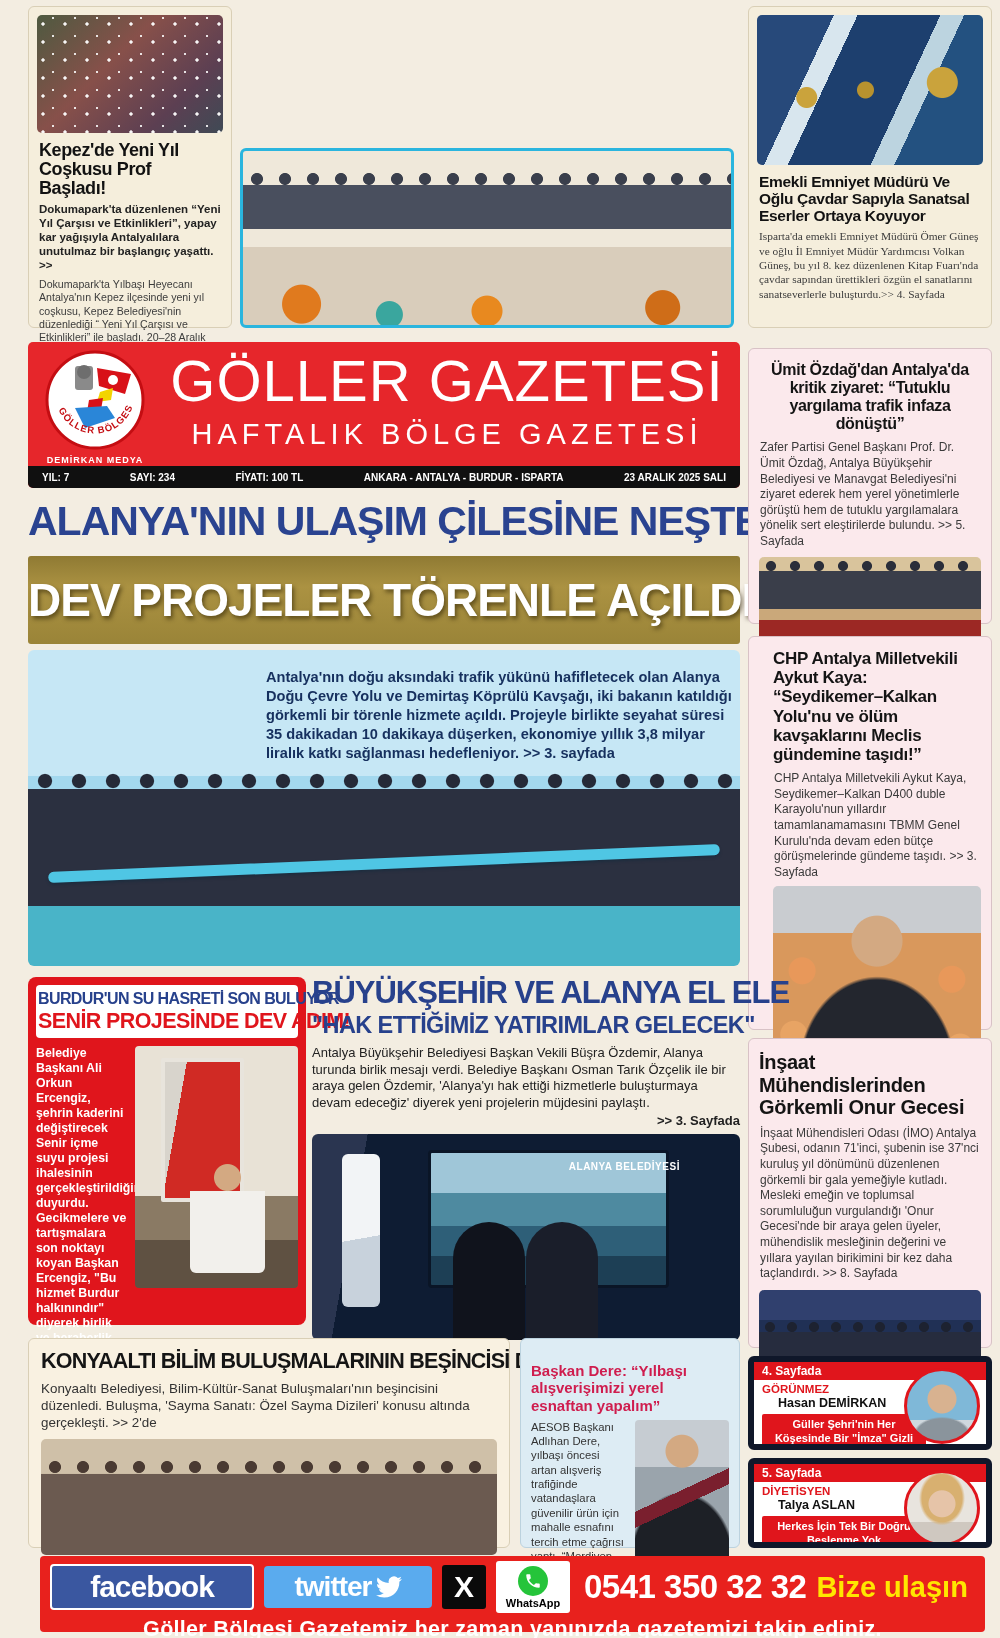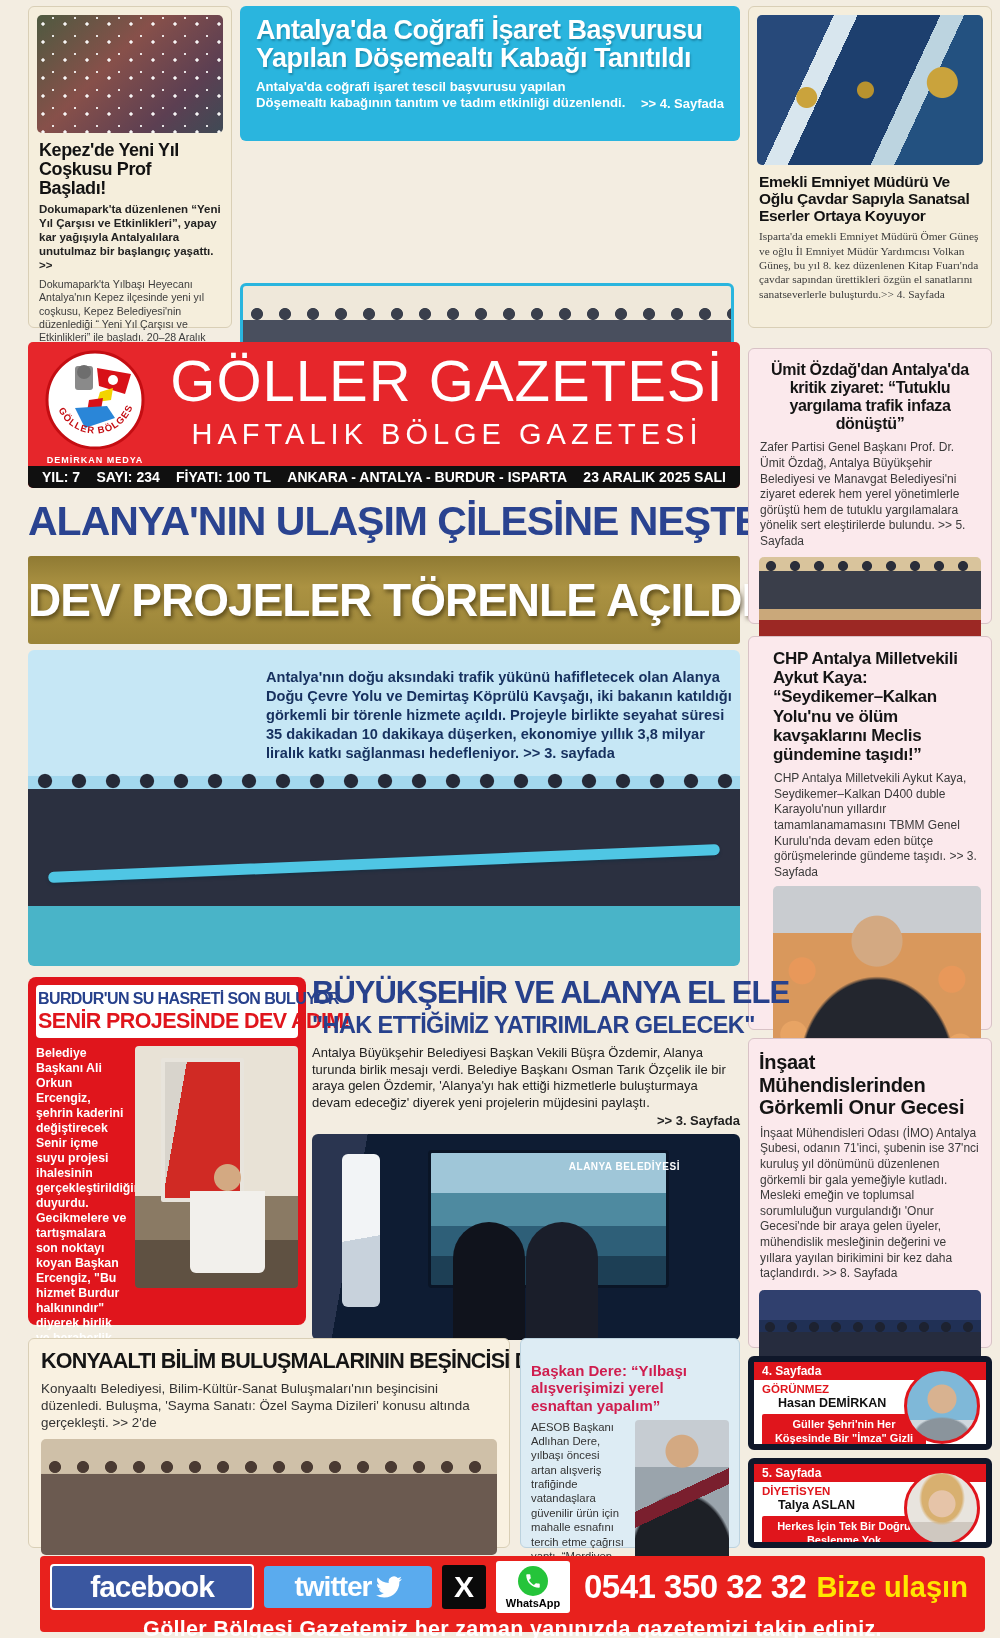--- a/index.html
+++ b/index.html
@@ -53,21 +53,21 @@
       linear-gradient(115deg,#27497a 0 26%,#d8e6ee 26% 34%,#1d3f6e 34% 62%,#bcd4e0 62% 70%,#235180 70%);}
   .hl-right{font-size:15.5px;line-height:1.1;font-weight:800;color:#121212;margin:8px 2px 5px;letter-spacing:-.3px;}
   .body-right{font-size:11.4px;line-height:1.26;color:#3c3c3c;margin:0 2px;font-family:Liberation Serif, serif;}
 
   
   .masthead{background:#e6262b;border-radius:5px;}
   .logo-wrap{position:absolute;left:14px;top:8px;width:106px;text-align:center;}
   .logo-sub{color:#fff;font-size:9px;font-weight:700;letter-spacing:1px;margin-top:1px;}
   .mast-title{position:absolute;left:138px;top:10px;width:562px;text-align:center;color:#fff;font-size:58px;letter-spacing:1px;font-weight:400;line-height:1.0;}
   .mast-sub{position:absolute;left:138px;top:76px;width:562px;text-align:center;color:#fff;font-size:29px;letter-spacing:5px;font-weight:400;}
-  .infobar{position:absolute;left:0;right:0;bottom:0;height:22px;background:#101010;border-radius:0 0 5px 5px;display:flex;align-items:center;justify-content:space-between;padding:0 14px;color:#fff;font-size:14px;font-weight:700;}
+  .infobar{position:absolute;left:0;right:0;bottom:0;height:22px;background:#101010;border-radius:0 0 5px 5px;display:flex;align-items:center;justify-content:space-between;padding:0 14px;color:#fff;font-size:10px;font-weight:700;}
 
   
   .mainhl1{color:#2a4390;font-size:41px;font-weight:800;text-align:center;letter-spacing:-1px;line-height:58px;white-space:nowrap;}
   .goldbar{background:linear-gradient(#8f7a33,#ab9242 35%,#9a8438);border-radius:3px;color:#fff;font-size:46px;font-weight:800;text-align:center;letter-spacing:-1px;line-height:88px;text-shadow:2px 3px 4px rgba(40,30,0,.55);white-space:nowrap;}
 
   
   .bigphoto{border-radius:6px;background:linear-gradient(#c6e7f5 0 40%,#a3d8ee 40% 60%,#49b4c8 62% 100%);overflow:hidden;}
   .big-lead{position:absolute;left:238px;top:18px;width:468px;color:#16305e;font-size:14.6px;line-height:1.3;font-weight:700;}
   .crowdband{position:absolute;left:0;right:0;top:118px;height:138px;
     background-image:
@@ -183,27 +183,20 @@
 <div class="page">
 
   <section class="card abs" style="left:28px;top:6px;width:204px;height:322px;">
     <div class="photo kepez-photo"></div>
     <h2 class="hl-black">Kepez'de Yeni Yıl Coşkusu Prof Başladı!</h2>
     <p class="lead-sm">Dokumapark'ta düzenlenen “Yeni Yıl Çarşısı ve Etkinlikleri”, yapay kar yağışıyla Antalyalılara unutulmaz bir başlangıç yaşattı. &gt;&gt;</p>
     <p class="body-sm">Dokumapark'ta Yılbaşı Heyecanı Antalya'nın Kepez ilçesinde yeni yıl coşkusu, Kepez Belediyesi'nin düzenlediği “ Yeni Yıl Çarşısı ve Etkinlikleri” ile başladı. 20–28 Aralık tarihleri arasında Dokumapark'ta gerçekleştirilen etkinlikler, konserlerden tiyatroya, dans gösterilerinden yaratıcı atölyelere kadar geniş bir programla vatandaşları ağırlıyor. &lt;&lt; 2'de</p>
   </section>
 
   <section class="abs" style="left:240px;top:6px;width:500px;height:322px;">
-    <div class="cyanbox">
-      <h1 class="cyan-h">Antalya'da Coğrafi İşaret Başvurusu Yapılan Döşemealtı Kabağı Tanıtıldı</h1>
-      <div class="cyan-leadrow">
-        <div class="cyan-lead">Antalya'da coğrafi işaret tescil başvurusu yapılan Döşemealtı kabağının tanıtım ve tadım etkinliği düzenlendi.</div>
-        <div class="cyan-ref">&gt;&gt;  4. Sayfada</div>
-      </div>
-    </div>
     <div class="photo pumpkin-photo abs" style="left:0;top:142px;width:494px;box-sizing:border-box;"></div>
   </section>
 
   <section class="card abs" style="left:748px;top:6px;width:244px;height:322px;">
     <div class="photo art-photo"></div>
     <h2 class="hl-right">Emekli Emniyet Müdürü Ve Oğlu Çavdar Sapıyla Sanatsal Eserler Ortaya Koyuyor</h2>
     <p class="body-right">Isparta'da emekli Emniyet Müdürü Ömer Güneş ve oğlu İl Emniyet Müdür Yardımcısı Volkan Güneş, bu yıl 8. kez düzenlenen Kitap Fuarı'nda çavdar sapından ürettikleri özgün el sanatlarını sanatseverlerle buluşturdu.&gt;&gt; 4. Sayfada</p>
   </section>
 
   <header class="masthead abs" style="left:28px;top:342px;width:712px;height:146px;">

